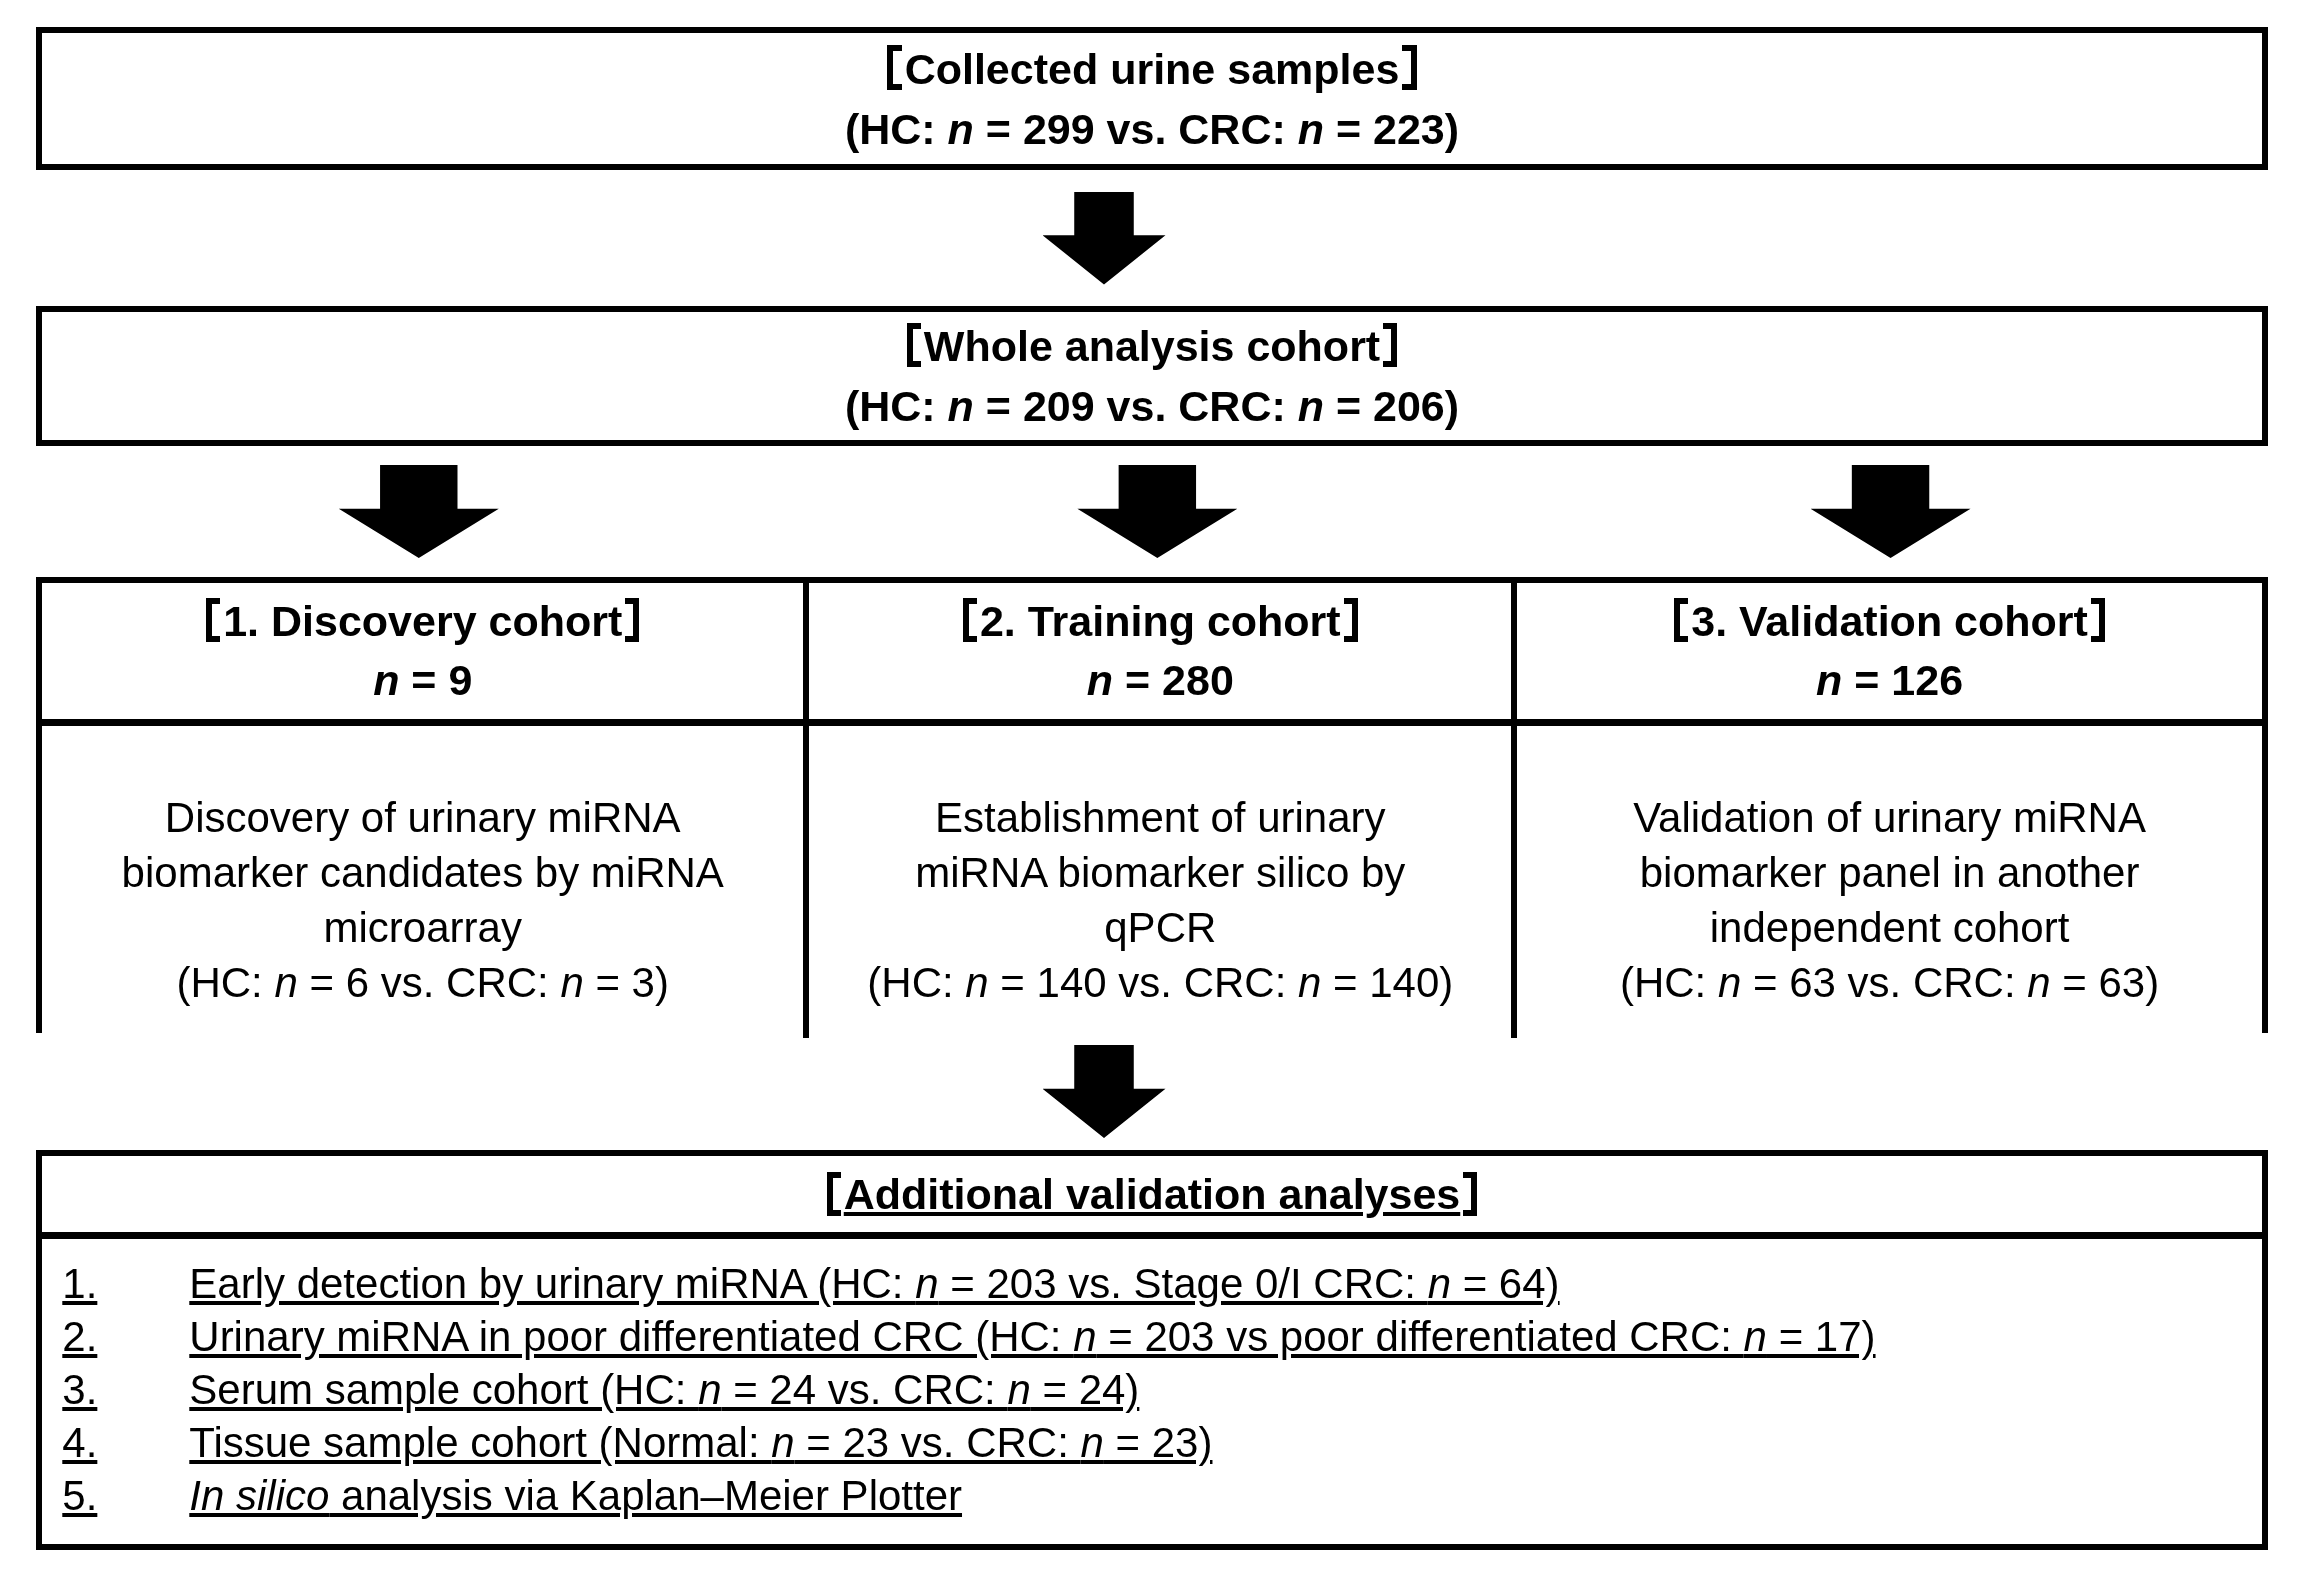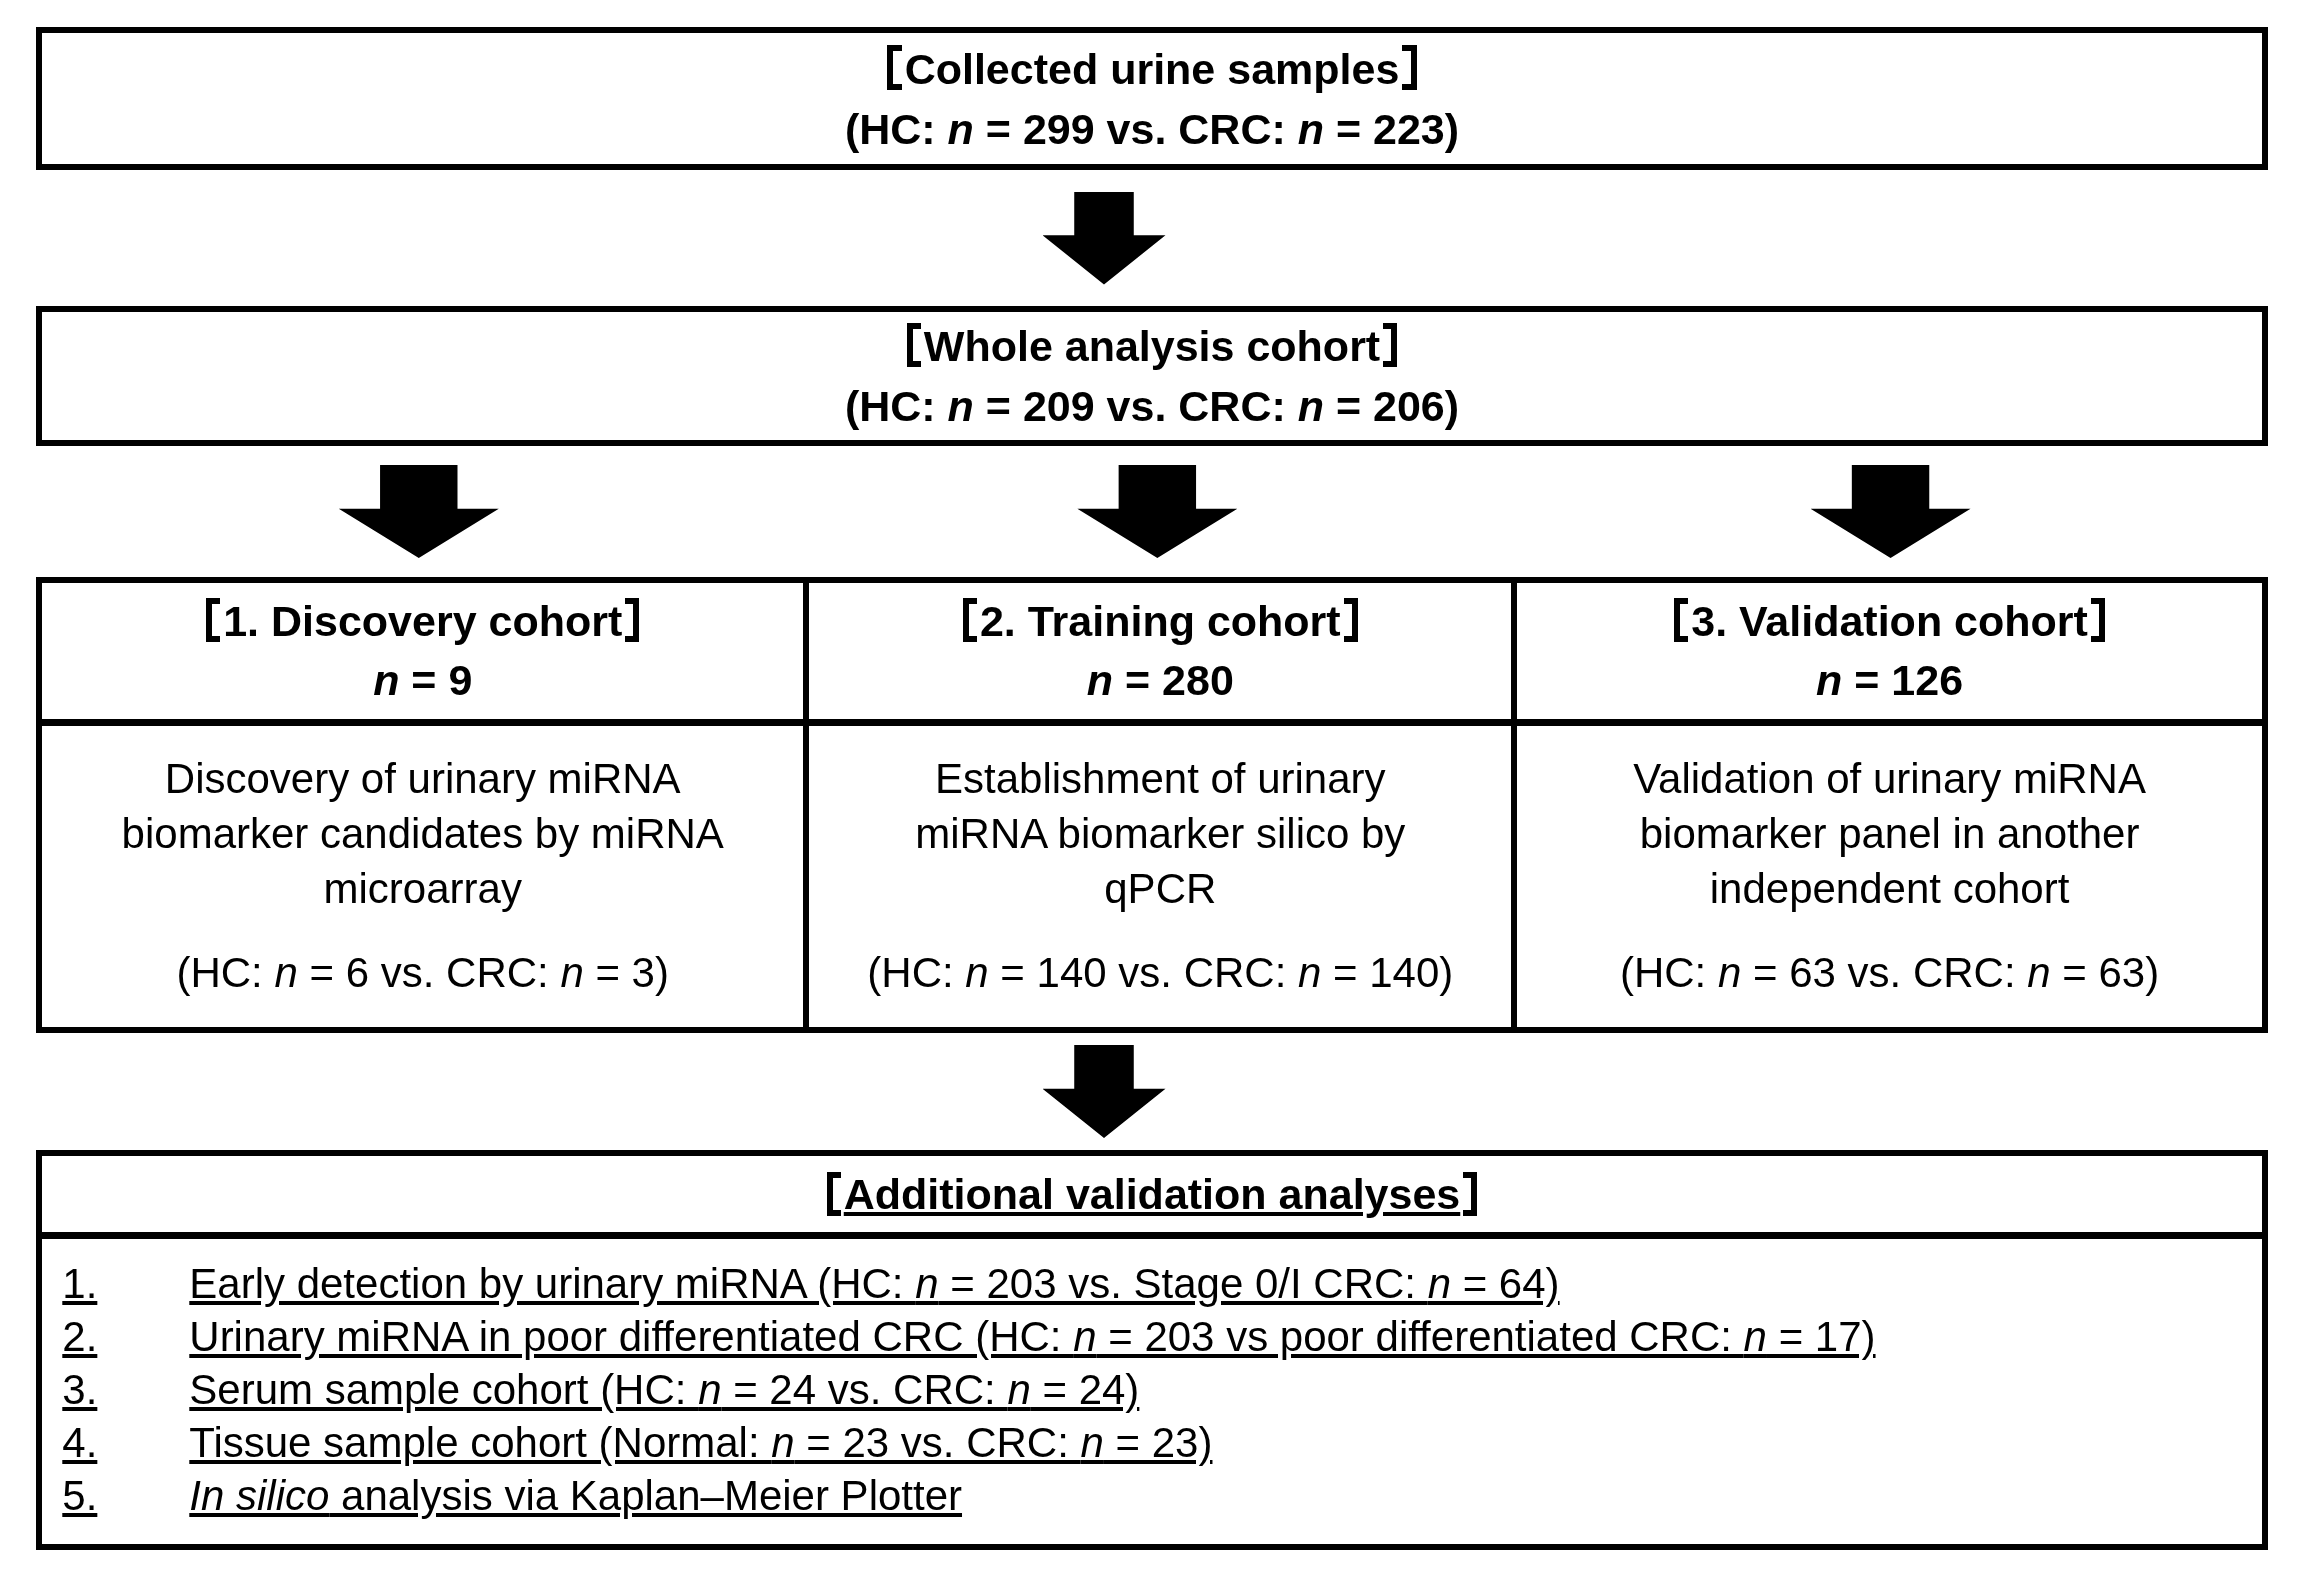--- a/index.html
+++ b/index.html
@@ -33,21 +33,21 @@
   .cohort { box-sizing:border-box; display:flex; flex-direction:column; background:#fff; }
   .cohort + .cohort { border-left:6px solid #000; }
   .cohort-header {
     height:136px; flex:none; border-bottom:7.2px solid #000;
     display:flex; flex-direction:column; justify-content:center; align-items:center;
     text-align:center; font-weight:bold; font-size:43px; line-height:59px;
   }
   .cohort-body {
     flex:1; display:flex; flex-direction:column; justify-content:space-between; align-items:center;
     text-align:center; font-size:42px; line-height:55px;
-    padding:25px 16.7px 27.5px 16.7px; box-sizing:border-box;
+    padding:25px 16.7px 27.5px 16.7px; box-sizing:border-box;margin-top:39px;
   }
   .pre { white-space:pre-line; }
   .bottom-box { height:400px; display:flex; flex-direction:column;text-decoration:underline; }
   .ab-header {
     height:76px; flex:none; border-bottom:7.2px solid #000;
     display:flex; align-items:center; justify-content:center;
     font-weight:bold; font-size:43px; line-height:66px; text-align:center;
   }
   .ab-list { flex:1; padding:18px 24px 0 20.3px; }
   .ab-item { display:flex; font-size:42px; line-height:53px; text-align:left; }

